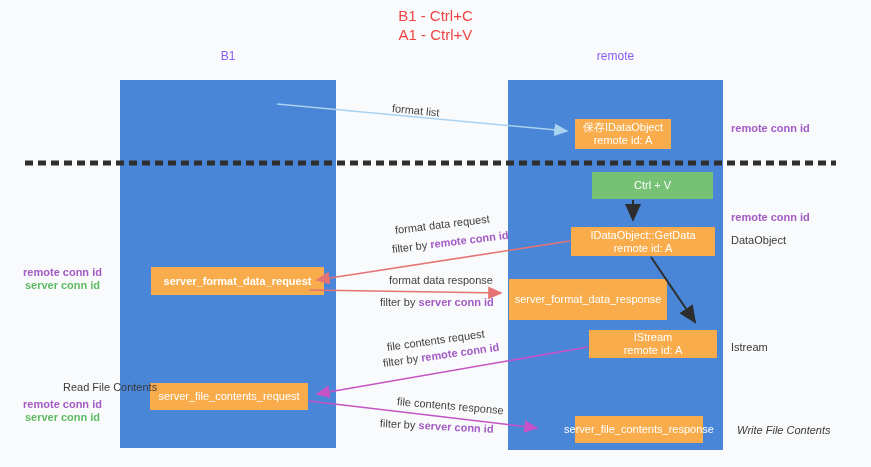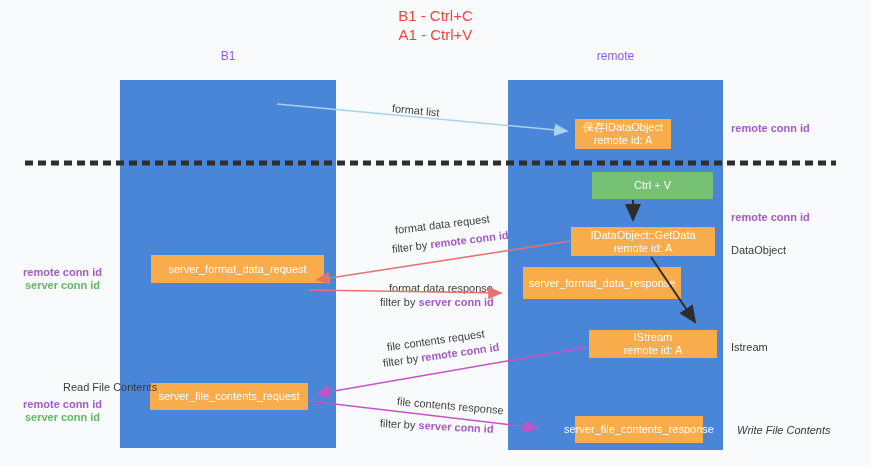--- a/index.html
+++ b/index.html
@@ -60,65 +60,65 @@
 
   <div class="box green" style="left:592px; top:172px; width:121px; height:27px;">
     <div>Ctrl + V</div>
   </div>
 
   <div class="box orange" style="left:571px; top:227px; width:144px; height:29px;">
     <div>IDataObject::GetData</div>
     <div>remote id: A</div>
   </div>
 
-  <div class="box orange" style="left:151px; top:255px; width:173px; height:28px;">
+  <div class="box orange" style="left:151px; top:267px; width:173px; height:28px;font-weight:bold;">
     <div>server_format_data_request</div>
   </div>
 
-  <div class="box orange" style="left:509px; top:267px; width:158px; height:32px;margin-left:14px;">
+  <div class="box orange" style="left:509px; top:279px; width:158px; height:41px;">
     <div>server_format_data_response</div>
   </div>
 
   <div class="box orange" style="left:589px; top:330px; width:128px; height:28px;">
     <div>IStream</div>
     <div>remote id: A</div>
   </div>
 
   <div class="box orange" style="left:150px; top:383px; width:158px; height:27px;">
     <div>server_file_contents_request</div>
   </div>
 
   <div class="box orange" style="left:575px; top:416px; width:128px; height:27px;">
     <div>server_file_contents_response</div>
   </div>
 
   <div class="slabel purple" style="left:731px; top:122px;">remote conn id</div>
   <div class="slabel purple" style="left:731px; top:211px;">remote conn id</div>
-  <div class="slabel" style="left:731px; top:244px;text-align:right;">DataObject</div>
+  <div class="slabel" style="left:731px; top:234px;text-align:right;">DataObject</div>
   <div class="slabel" style="left:731px; top:341px;">Istream</div>
   <div class="slabel" style="left:737px; top:424px;font-style:italic;">Write File Contents</div>
 
   <div class="slabel ctr" style="left:15px; top:266px; width:95px;">
     <div class="purple">remote conn id</div>
     <div class="greentx">server conn id</div>
   </div>
   <div class="slabel" style="left:28px; top:381px;margin-left:35px;">Read File Contents</div>
   <div class="slabel ctr" style="left:15px; top:398px; width:95px;">
     <div class="purple">remote conn id</div>
     <div class="greentx">server conn id</div>
   </div>
 
   <div class="elabel" style="left:392px; top:102px; transform:rotate(5.5deg);">format list</div>
 
   <div class="elabel" style="left:395px; top:224px; transform:rotate(-7deg);">format data request</div>
   <div class="elabel" style="left:392px; top:243px; transform:rotate(-7deg);">
     <span>filter by </span><span class="purple">remote conn id</span>
   </div>
 
-  <div class="elabel" style="left:389px; top:282px;">format data response</div>
+  <div class="elabel" style="left:389px; top:274px;">format data response</div>
   <div class="elabel" style="left:380px; top:296px;">
     <span>filter by </span><span class="purple">server conn id</span>
   </div>
 
   <div class="elabel" style="left:387px; top:341px; transform:rotate(-8deg);">file contents request</div>
   <div class="elabel" style="left:383px; top:357px; transform:rotate(-8deg);">
     <span>filter by </span><span class="purple">remote conn id</span>
   </div>
 
   <div class="elabel" style="left:397px; top:395px; transform:rotate(5deg);">file contents response</div>

